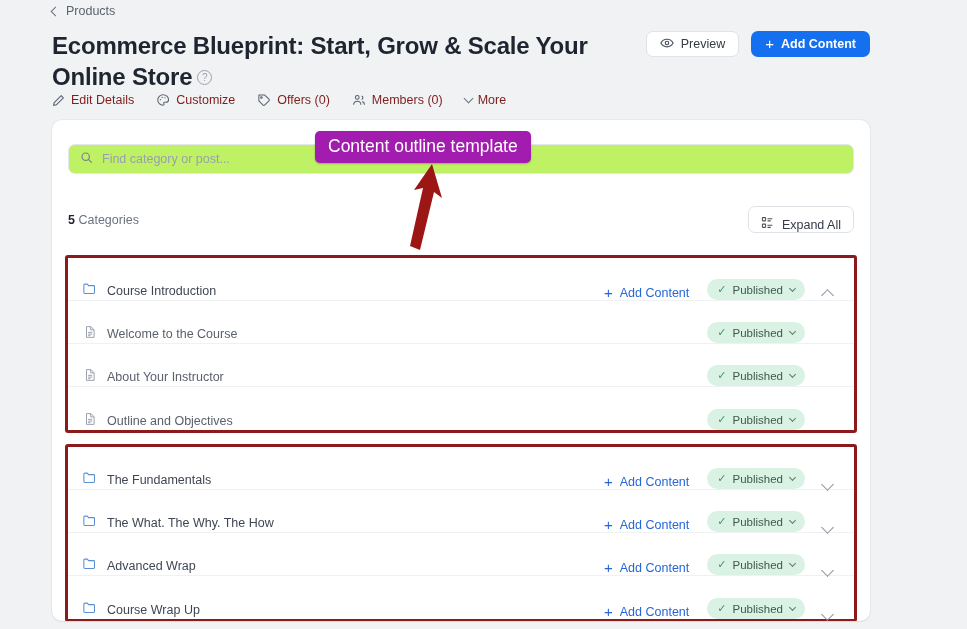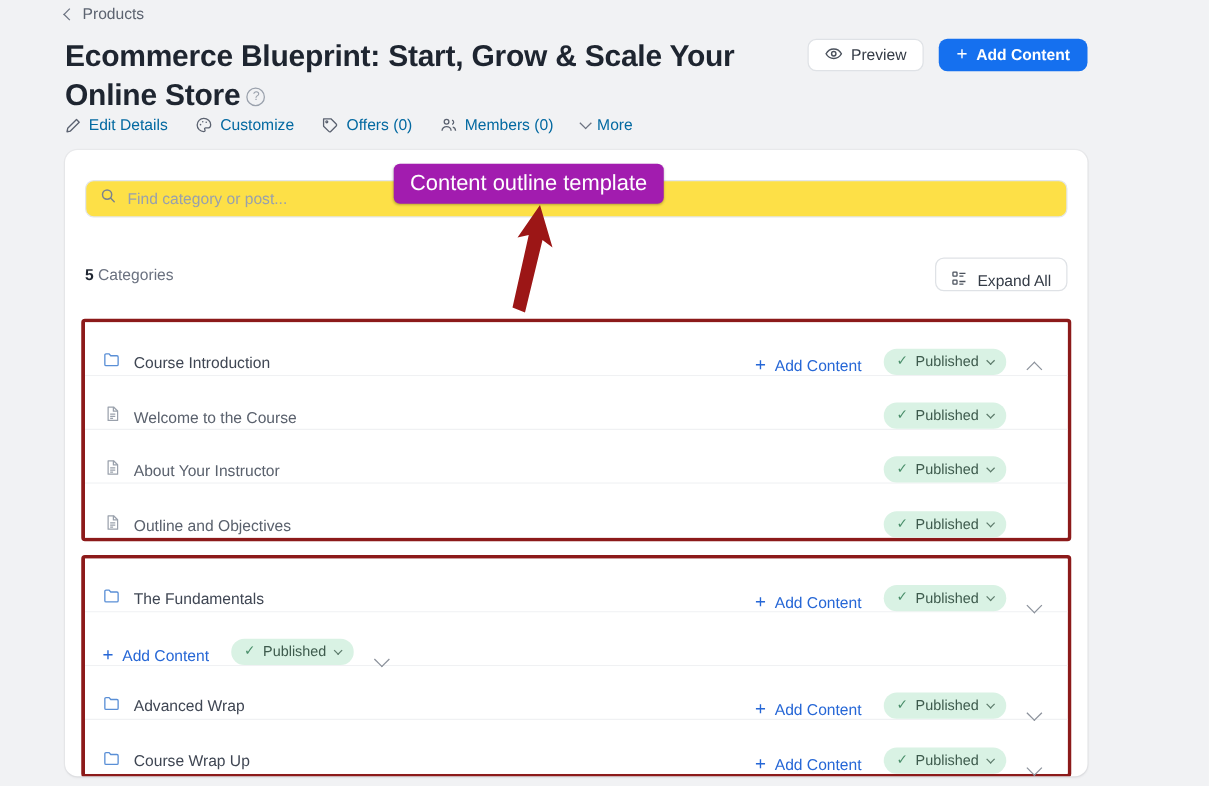--- a/index.html
+++ b/index.html
@@ -54,21 +54,21 @@
   }
   .plus-w { font-size: 15px; font-weight: normal; line-height: 1; margin-top: -1px; }
 
   
   .nav-tabs {
     position: absolute; left: 52px; top: 93px;
     display: flex; align-items: center; gap: 22px;
   }
   .nav-tab {
     display: flex; align-items: center; gap: 6px;
-    font-size: 12.5px; color: #0369a1; cursor: pointer; text-align: right;
+    font-size: 12.5px; color: #7f1d1d; cursor: pointer; text-align: right;
   }
   .nav-tab svg { display: block; }
   .chev-down-sm {
     width: 7px; height: 7px;
     border-right: 1.5px solid #6b7280; border-bottom: 1.5px solid #6b7280;
     transform: rotate(45deg); display: inline-block; margin-top: -3px;
   }
 
   
   .card {
@@ -76,21 +76,21 @@
     width: 818px; height: 501px;
     background: #fff; border-radius: 10px;
     box-shadow: 0 1px 2px rgba(16,24,40,.06), 0 0 0 1px rgba(16,24,40,.035);
     overflow: hidden;
   }
 
   .search-wrap { position: absolute; left: 16px; top: 24px; width: 786px; }
   .search-box {
     display: flex; align-items: center; gap: 9px;
     height: 30px; border: 1px solid #e3e6ea; border-radius: 7px;
-    background: #fde047; padding: 0 11px;
+    background: #bef264; padding: 0 11px;
   }
   .search-box input {
     border: none; outline: none; background: transparent;
     font-size: 12.5px; color: #667085; width: 100%;
     font-family: "Liberation Sans", sans-serif;
   }
   .search-box input::placeholder { color: #98a0ad; }
 
   .count-row {
     position: absolute; left: 16px; top: 86px; width: 786px;
@@ -395,20 +395,28 @@
               <span class="chk">✓</span>
               <span>Published</span>
               <span class="cv"></span>
             </div>
             <div class="row-toggle">
               <span class="cv-lg down"></span>
             </div>
           </div>
 
           <div class="row category">
+            <div class="row-label">
+              <span>
+                <svg width="15" height="15" viewBox="0 0 24 24" fill="none" stroke="#5a8fd6" stroke-width="1.7" stroke-linejoin="round">
+                  <path d="M3 6.5a1.5 1.5 0 0 1 1.5-1.5h4l2 2.4h8A1.5 1.5 0 0 1 20 8.9v9.6a1.5 1.5 0 0 1-1.5 1.5h-14A1.5 1.5 0 0 1 3 18.5Z"></path>
+                </svg>
+              </span>
+              <span class="txt">The What. The Why. The How</span>
+            </div>
             <div class="add-content">
               <span class="pl">+</span>
               <span>Add Content</span>
             </div>
             <div class="badge">
               <span class="chk">✓</span>
               <span>Published</span>
               <span class="cv"></span>
             </div>
             <div class="row-toggle">

